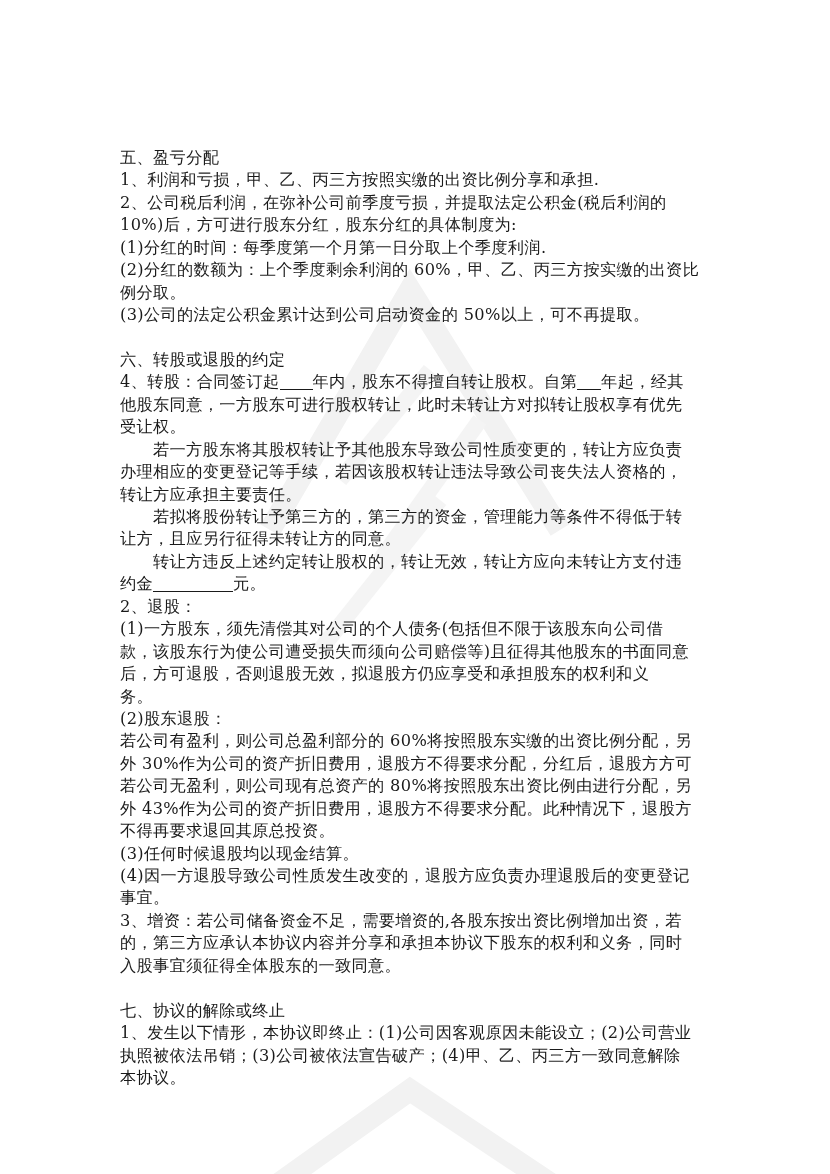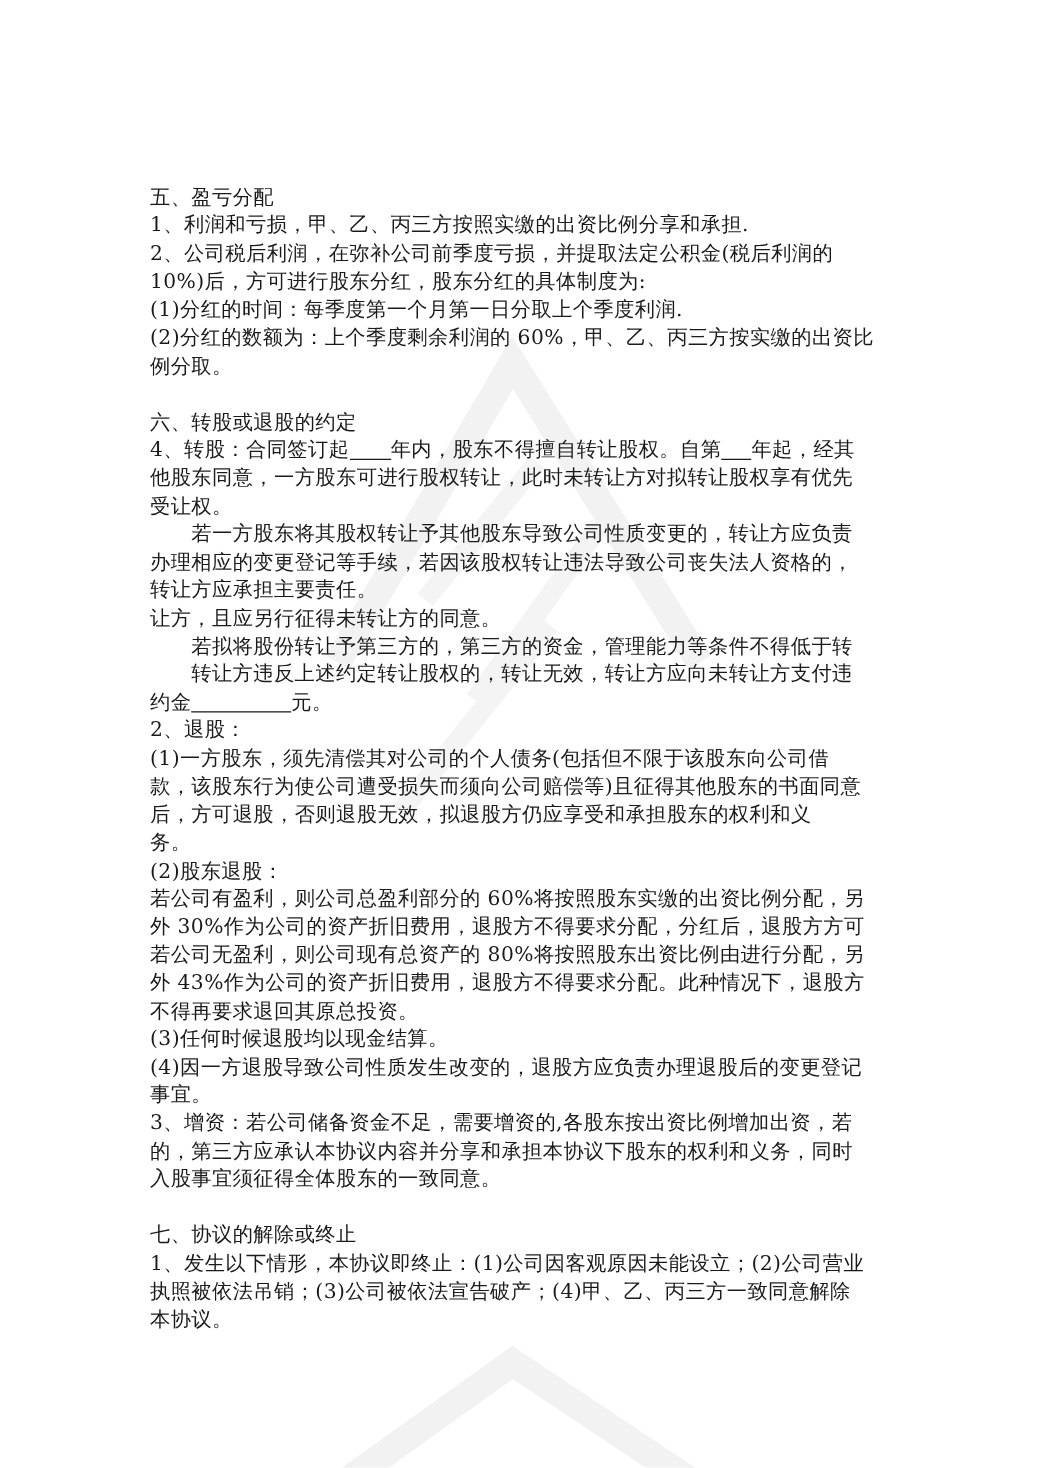--- a/index.html
+++ b/index.html
@@ -38,31 +38,32 @@
 
 <div class="page">
 
   <div class="line">五、盈亏分配</div>
   <div class="line">1、利润和亏损，甲、乙、丙三方按照实缴的出资比例分享和承担.</div>
   <div class="line">2、公司税后利润，在弥补公司前季度亏损，并提取法定公积金(税后利润的</div>
   <div class="line">10%)后，方可进行股东分红，股东分红的具体制度为:</div>
   <div class="line">(1)分红的时间：每季度第一个月第一日分取上个季度利润.</div>
   <div class="line">(2)分红的数额为：上个季度剩余利润的 60%，甲、乙、丙三方按实缴的出资比</div>
   <div class="line">例分取。</div>
+  <div class="line">(3)公司的法定公积金累计达到公司启动资金的 50%以上，可不再提取。</div>
   <div class="gap"></div>
 
   <div class="line">六、转股或退股的约定</div>
   <div class="line"><span>4、转股：合同签订起</span><span class="blank b1"></span><span>年内，股东不得擅自转让股权。自第</span><span class="blank b2"></span><span>年起，经其</span></div>
   <div class="line">他股东同意，一方股东可进行股权转让，此时未转让方对拟转让股权享有优先</div>
   <div class="line">受让权。</div>
   <div class="line indent">若一方股东将其股权转让予其他股东导致公司性质变更的，转让方应负责</div>
   <div class="line">办理相应的变更登记等手续，若因该股权转让违法导致公司丧失法人资格的，</div>
   <div class="line">转让方应承担主要责任。</div>
+  <div class="line indent">若拟将股份转让予第三方的，第三方的资金，管理能力等条件不得低于转</div>
   <div class="line">让方，且应另行征得未转让方的同意。</div>
-  <div class="line indent">若拟将股份转让予第三方的，第三方的资金，管理能力等条件不得低于转</div>
   <div class="line indent">转让方违反上述约定转让股权的，转让无效，转让方应向未转让方支付违</div>
   <div class="line"><span>约金</span><span class="blank b3"></span><span>元。</span></div>
   <div class="line">2、退股：</div>
   <div class="line">(1)一方股东，须先清偿其对公司的个人债务(包括但不限于该股东向公司借</div>
   <div class="line">款，该股东行为使公司遭受损失而须向公司赔偿等)且征得其他股东的书面同意</div>
   <div class="line">后，方可退股，否则退股无效，拟退股方仍应享受和承担股东的权利和义</div>
   <div class="line">务。</div>
   <div class="line">(2)股东退股：</div>
   <div class="line">若公司有盈利，则公司总盈利部分的 60%将按照股东实缴的出资比例分配，另</div>
   <div class="line">外 30%作为公司的资产折旧费用，退股方不得要求分配，分红后，退股方方可</div>

